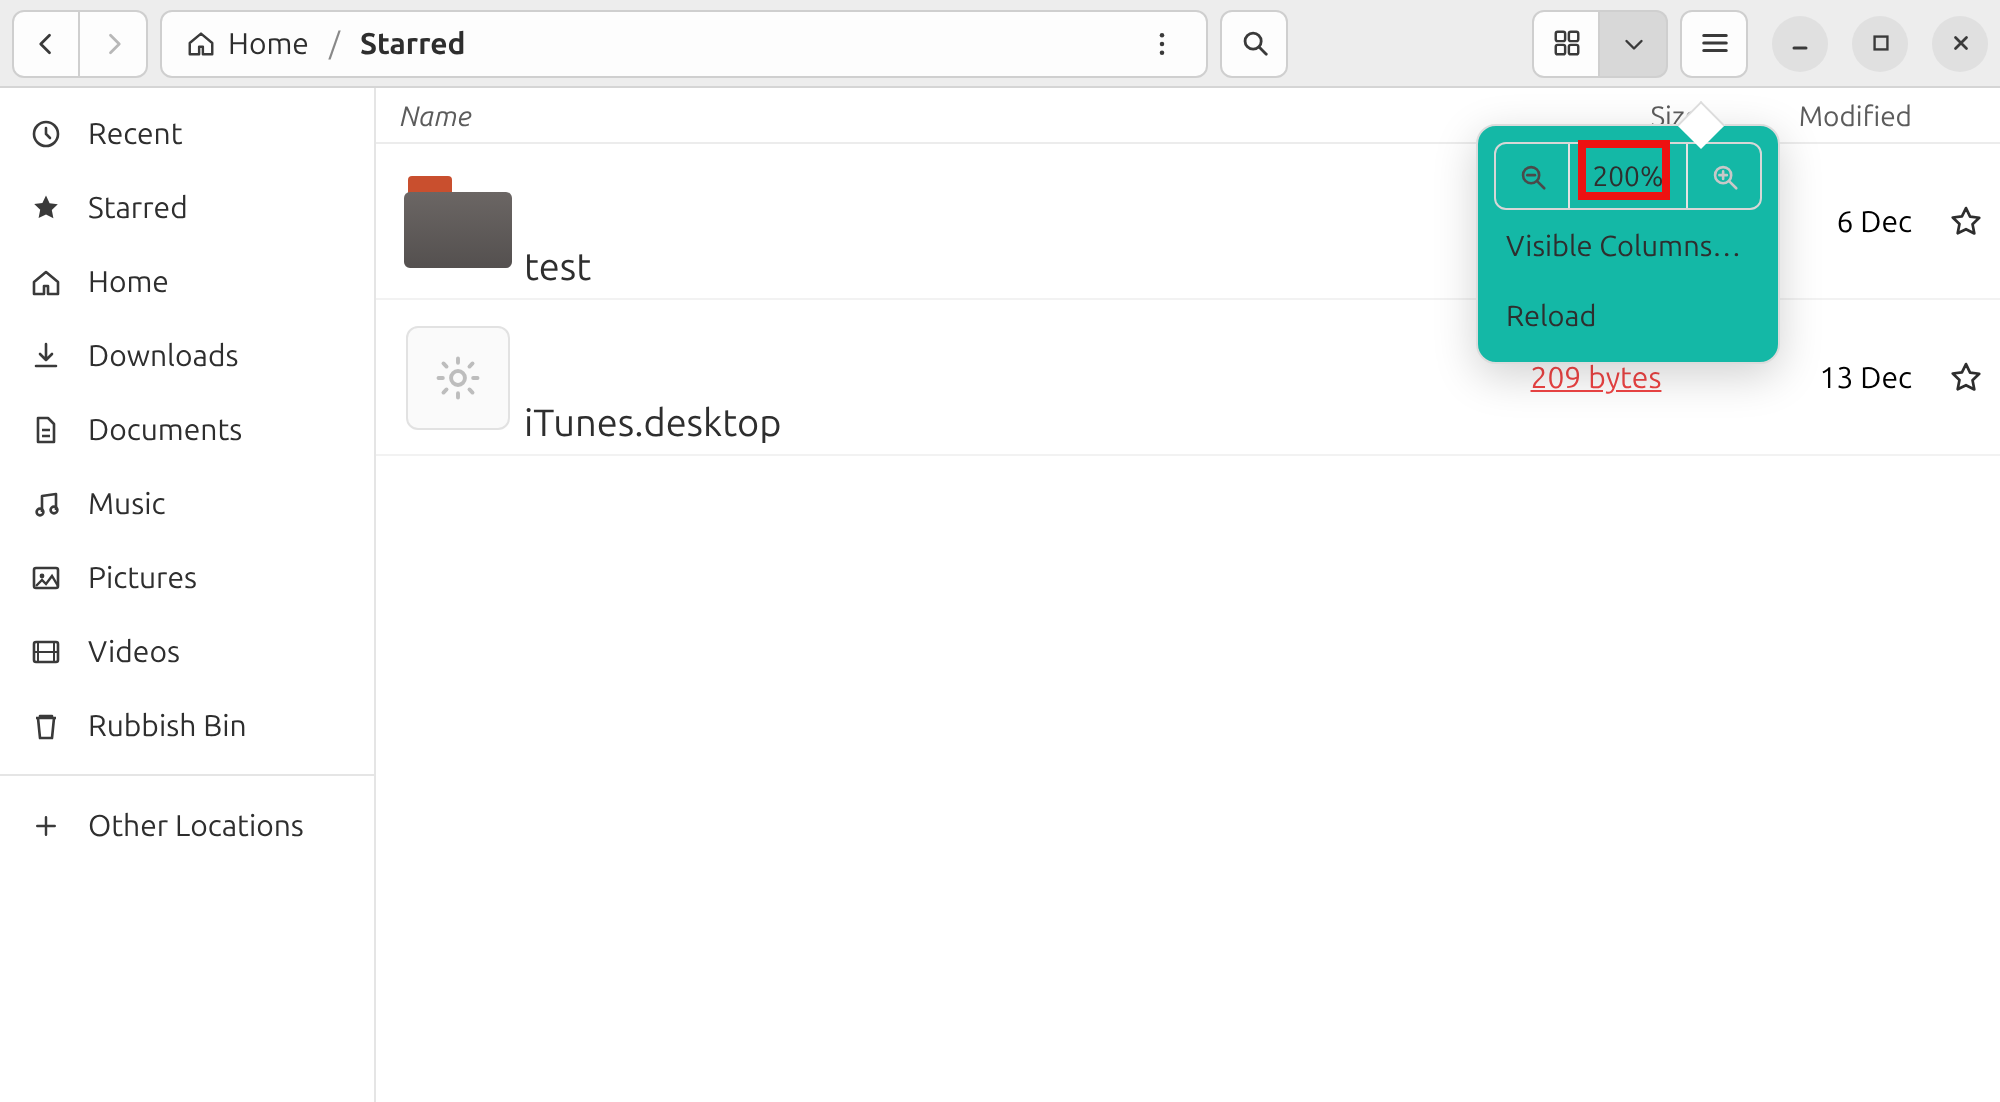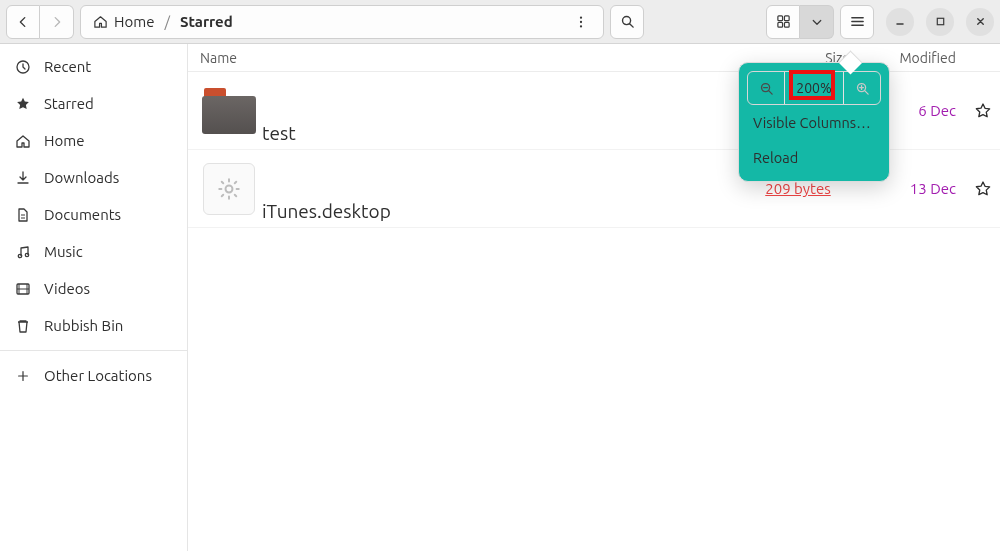--- a/index.html
+++ b/index.html
@@ -23,29 +23,29 @@
   svg { display:block; }
   
   .body { flex:1; display:flex; min-height:0; }
   .sidebar { width:188px; background:#ffffff; border-right:1px solid #e5e5e5; display:flex; flex-direction:column; padding-top:4px; }
   .side-item { display:flex; align-items:center; gap:12px; padding:10px 14px; cursor:pointer; font-size:15px; }
   .side-sep { height:1px; background:#e5e5e5; margin:6px 0; }
   .side-icon { width:18px; display:flex; justify-content:center; color:#3a3a3a; }
   
   .main { flex:1; display:flex; flex-direction:column; background:#ffffff; position:relative; }
   .col-headers { height:28px; border-bottom:1px solid #ececec; display:flex; align-items:center; font-size:14px; color:#5c5c5c; padding-left:12px; }
-  .col-name { flex:1; }
+  .col-name { flex:1;font-style:italic; }
   .col-size { width:120px; text-align:right; padding-right:16px; }
   .col-mod  { width:100px; text-align:right; padding-right:10px; }
   .col-star { width:34px; }
   .row { display:flex; align-items:center; height:78px; border-bottom:1px solid #f2f2f2; padding-left:12px; }
   .row-icon { width:58px; height:58px; display:flex; align-items:center; justify-content:center; }
   .row-name { flex:1; font-size:19px; padding-left:4px;margin-top:44px; }
   .row-size { width:120px; text-align:center; color:#ef4444; padding-right:16px;text-decoration:underline; }
-  .row-mod  { width:100px; text-align:right; color:#a21caf; padding-right:10px; }
+  .row-mod  { width:100px; text-align:right; color:#000000; padding-right:10px; }
   .row-star { width:34px; display:flex; justify-content:center; cursor:pointer; }
   .folder-icon { width:54px; height:46px; position:relative; }
   .folder-tab  { width:22px; height:10px; background:#c94f2e; border-radius:2px 2px 0 0; position:absolute; top:0; left:2px; }
   .folder-body { width:54px; height:38px; background:linear-gradient(#6b6664,#54504f); border-radius:3px; position:absolute; bottom:0; }
   .file-icon { width:52px; height:52px; border:1px solid #e2e2e2; border-radius:6px; background:#fafafa; display:flex; align-items:center; justify-content:center; color:#b7b7b7; }
   
   .popover { position:absolute; top:62px; right:110px; width:152px; background:#14b8a6; border:1px solid #dcdcdc; border-radius:10px; box-shadow:0 6px 22px rgba(0,0,0,0.18); padding:8px 8px 6px 8px; z-index:50; }
   .popover::before { content:""; position:absolute; top:-9px; right:30px; width:16px; height:16px; background:#ffffff; border-left:1px solid #dcdcdc; border-top:1px solid #dcdcdc; transform:rotate(45deg); }
   .zoom-row { display:flex; align-items:center; border:1px solid #d7d7d7; border-radius:6px; height:34px; overflow:hidden; }
   .zoom-btn { width:36px; height:100%; display:flex; align-items:center; justify-content:center; cursor:pointer; color:#4a4a4a; }
@@ -196,20 +196,30 @@
               <circle cx="5" cy="12" r="1.7" fill="none" stroke="#3a3a3a" stroke-width="1.3"></circle>
               <circle cx="12" cy="11" r="1.7" fill="none" stroke="#3a3a3a" stroke-width="1.3"></circle>
             </svg>
           </span>
         <span>Music</span>
       </div>
       <div class="side-item">
         <span class="side-icon">
             <svg width="16" height="16" viewBox="0 0 16 16">
               <rect x="2" y="3" width="12" height="10" rx="1" fill="none" stroke="#3a3a3a" stroke-width="1.3"></rect>
+              <circle cx="6" cy="7" r="1.2" fill="#3a3a3a"></circle>
+              <path d="M3 12l3-3 2 2 3-4 3 5" fill="none" stroke="#3a3a3a" stroke-width="1.2"></path>
+            </svg>
+          </span>
+        <span>Pictures</span>
+      </div>
+      <div class="side-item">
+        <span class="side-icon">
+            <svg width="16" height="16" viewBox="0 0 16 16">
+              <rect x="2" y="3" width="12" height="10" rx="1" fill="none" stroke="#3a3a3a" stroke-width="1.3"></rect>
               <path d="M4 3v10M12 3v10M2 8h12" stroke="#3a3a3a" stroke-width="1"></path>
             </svg>
           </span>
         <span>Videos</span>
       </div>
       <div class="side-item">
         <span class="side-icon">
             <svg width="16" height="16" viewBox="0 0 16 16">
               <path d="M3 4h10M5 4V3h6v1M4 4l1 10h6l1-10" fill="none" stroke="#3a3a3a" stroke-width="1.3" stroke-linejoin="round"></path>
             </svg>

